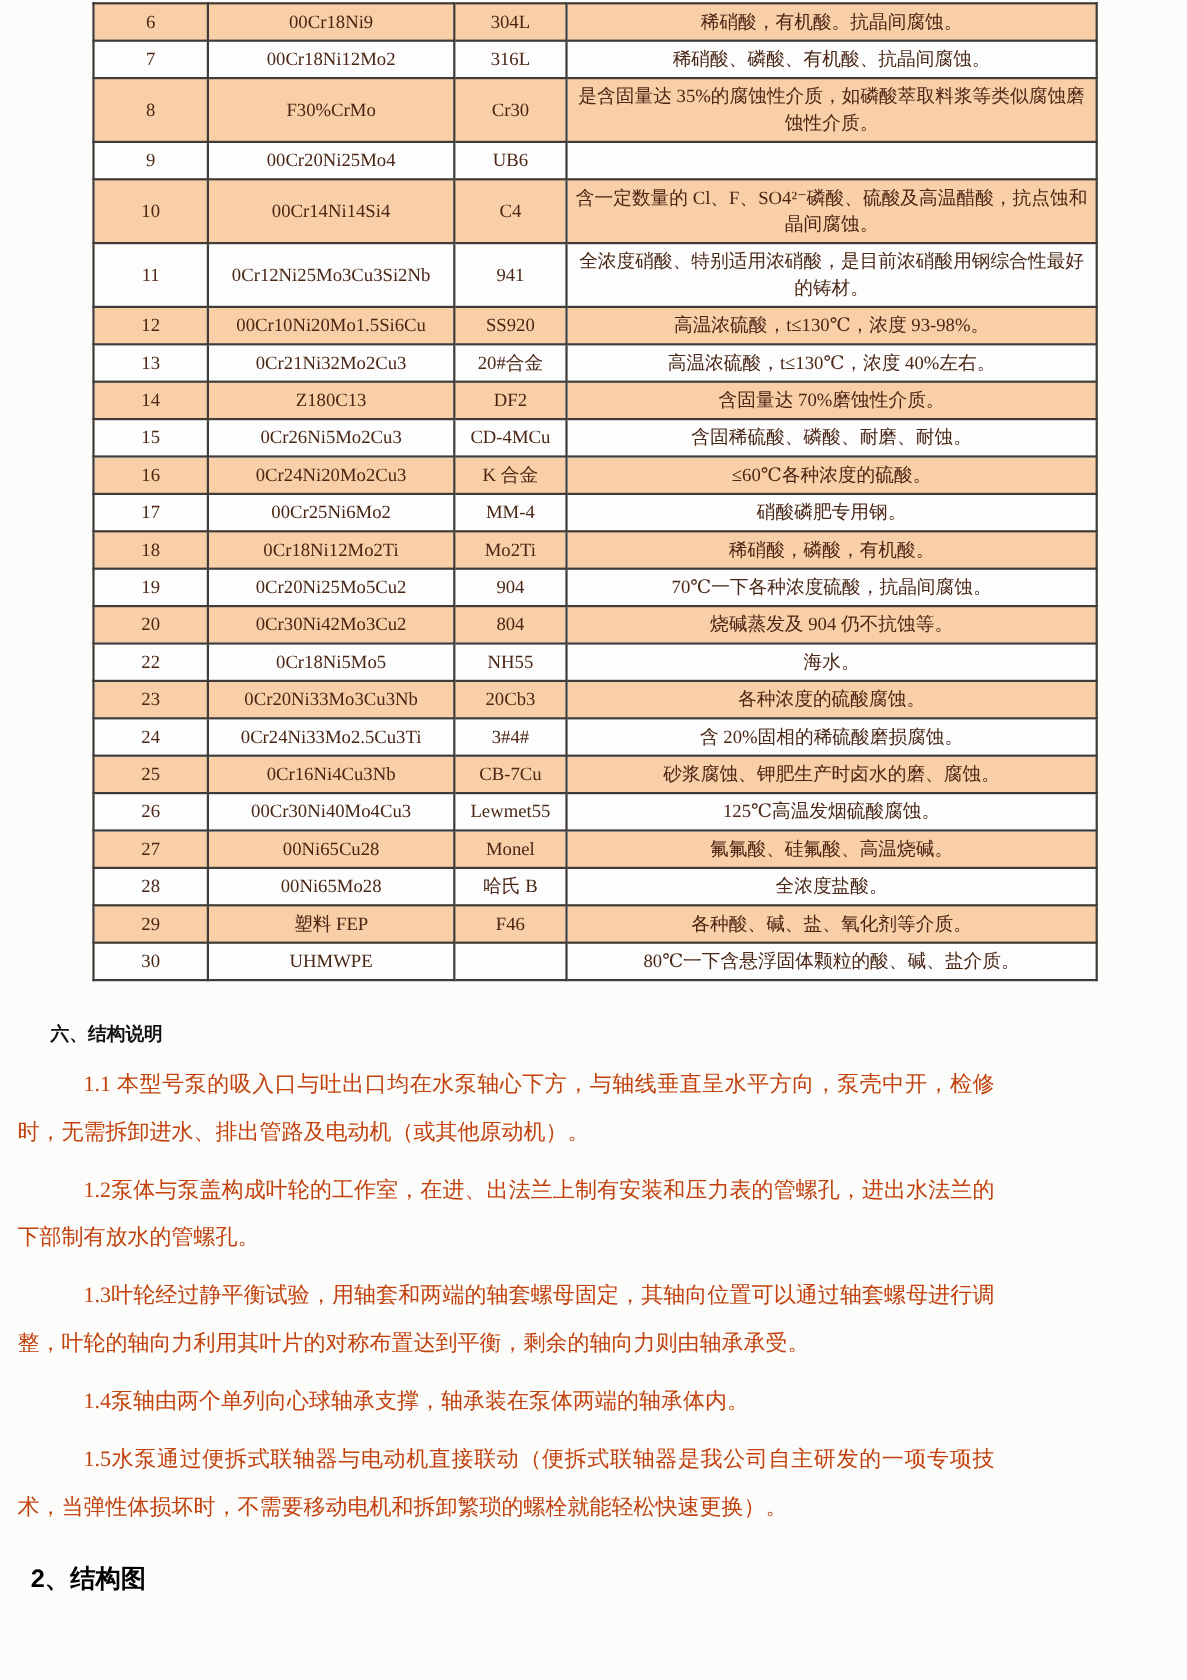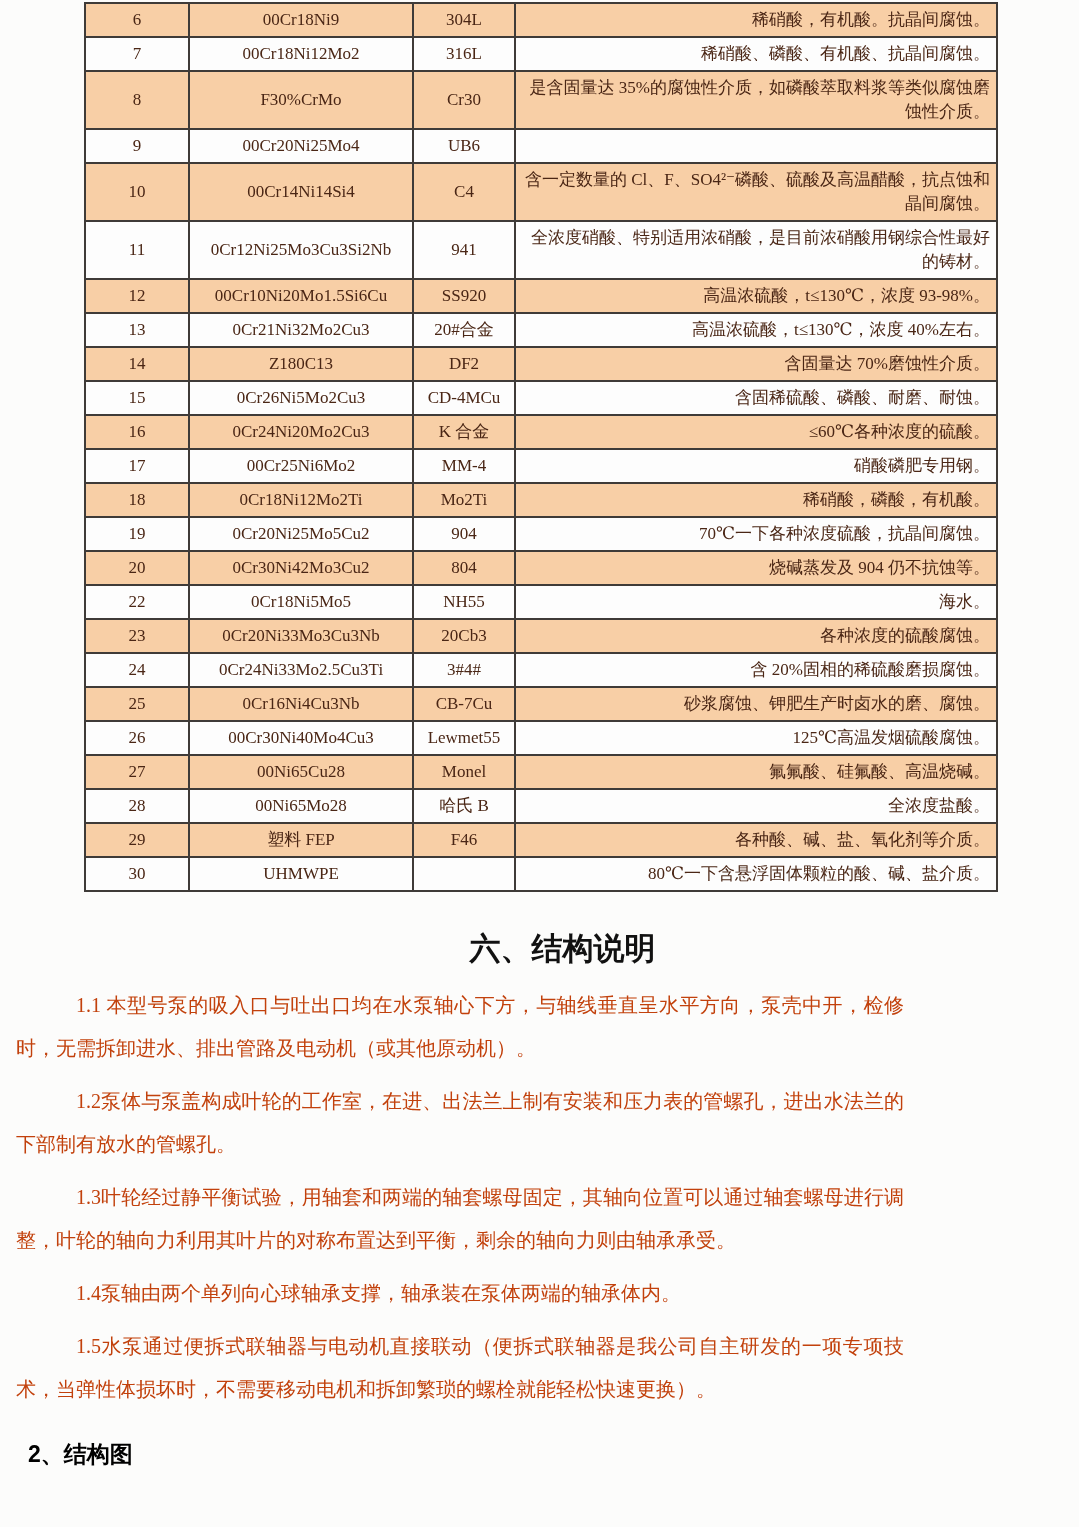--- a/index.html
+++ b/index.html
@@ -35,33 +35,32 @@
     line-height: 24px;
     padding: 4px 6px;
     color: #4a2615;
     background: #fdfdfd;
     overflow: hidden;
   }
   table.material-table tr:nth-child(odd) td {
     background: #f8cfa6;
   }
   td.c-no, td.c-mat, td.c-grade { text-align: center; }
-  td.c-desc { text-align: right; padding-left: 9px; }
+  td.c-desc { text-align: center; padding-left: 9px; }
   col.w-no    { width: 104px; }
   col.w-mat   { width: 224px; }
   col.w-grade { width: 102px; }
   col.w-desc  { width: 482px; }
   
   .section-heading {
     font-family: "Liberation Sans", "DejaVu Sans", sans-serif;
     font-weight: bold;
-    font-size: 31px;
+    font-size: 17px;
     color: #111;
     margin: 36px 0 14px 46px;
-    text-align: center;
   }
   .body-text {
     margin-left: 16px;
     width: 888px;
   }
   .body-text p {
     font-size: 20px;
     line-height: 43px;
     margin: 0 0 10px 0;
     text-indent: 60px;

